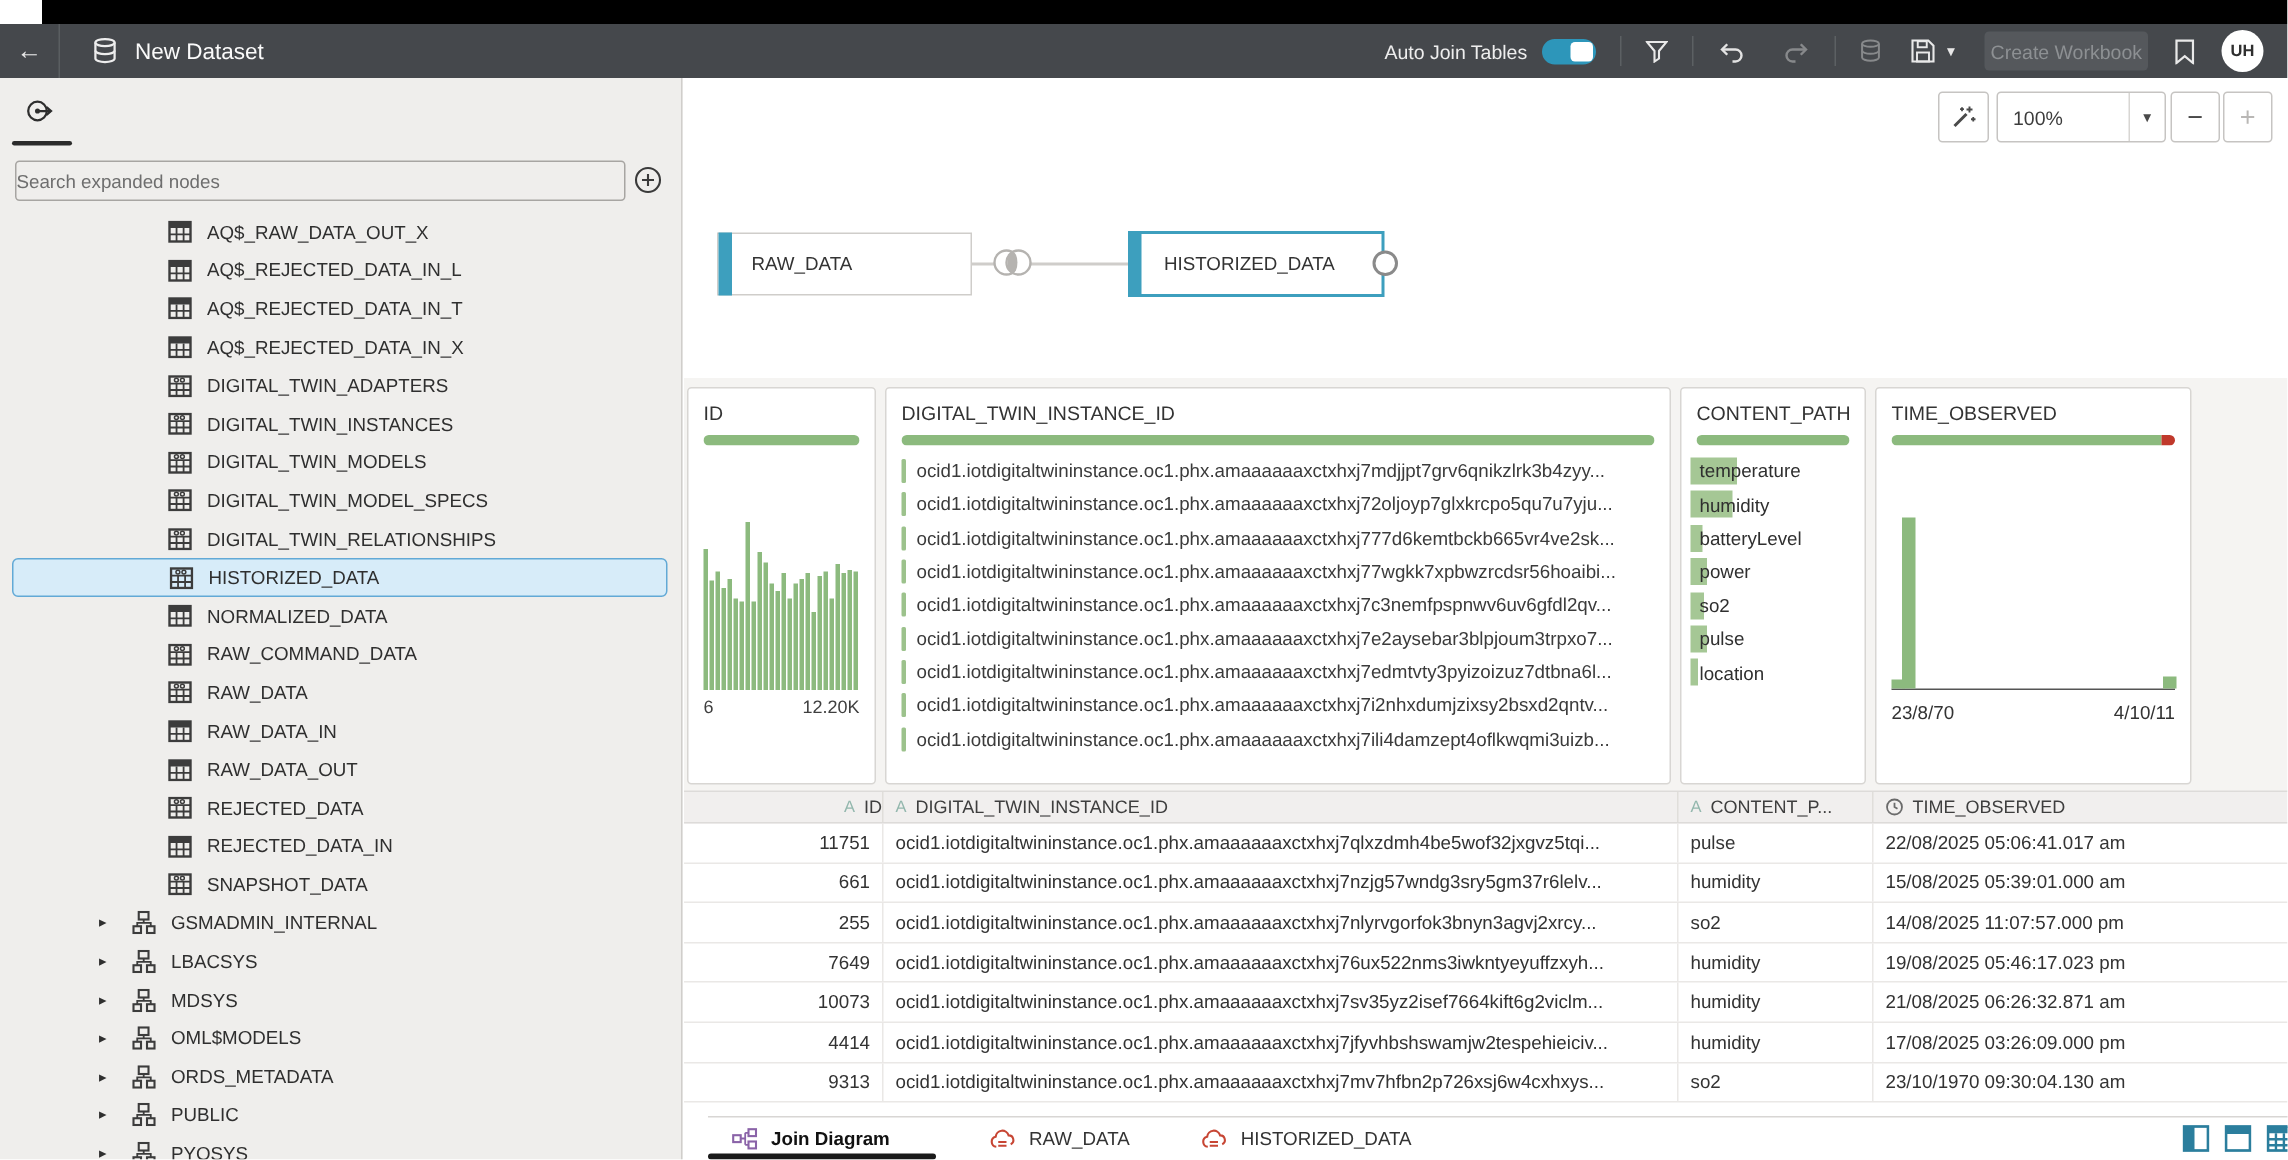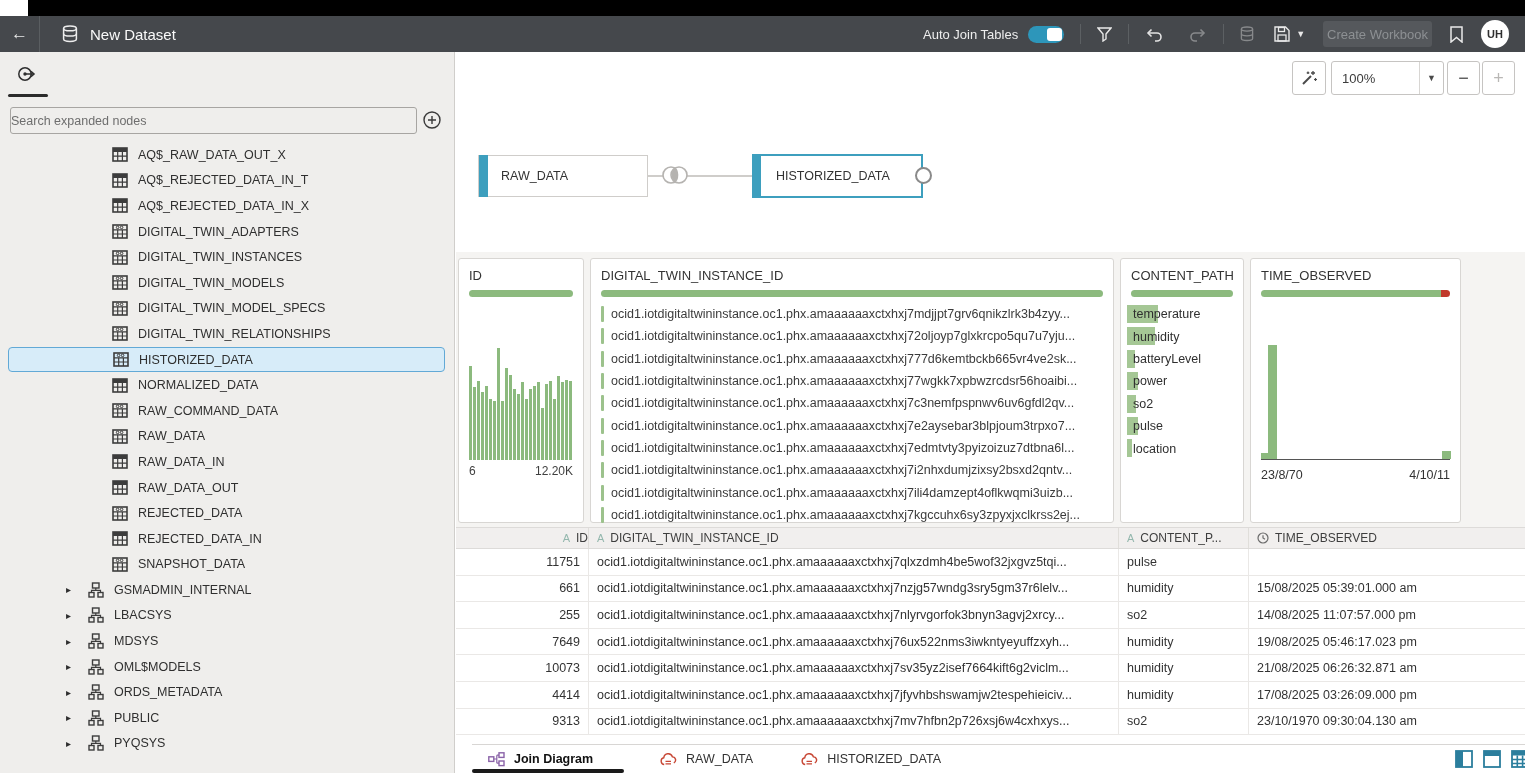--- a/index.html
+++ b/index.html
@@ -246,20 +246,30 @@
           <span class="tree-label">AQ$_RAW_DATA_OUT_X</span>
         </div>
         <div class="tree-row t-table">
           <span class="tree-icon">
             <svg width="16" height="15" viewBox="0 0 16 15">
               <rect x="1" y="1" width="14" height="13" fill="none" stroke="#3c3c3c" stroke-width="1.6"></rect>
               <rect x="1" y="1" width="14" height="4" fill="#3c3c3c"></rect>
               <path d="M1 9.2 h14 M5.7 5 V14 M10.4 5 V14" stroke="#3c3c3c" stroke-width="1.2" fill="none"></path>
             </svg>
           </span>
+          <span class="tree-label">AQ$_REJECTED_DATA_IN_L</span>
+        </div>
+        <div class="tree-row t-table">
+          <span class="tree-icon">
+            <svg width="16" height="15" viewBox="0 0 16 15">
+              <rect x="1" y="1" width="14" height="13" fill="none" stroke="#3c3c3c" stroke-width="1.6"></rect>
+              <rect x="1" y="1" width="14" height="4" fill="#3c3c3c"></rect>
+              <path d="M1 9.2 h14 M5.7 5 V14 M10.4 5 V14" stroke="#3c3c3c" stroke-width="1.2" fill="none"></path>
+            </svg>
+          </span>
           <span class="tree-label">AQ$_REJECTED_DATA_IN_T</span>
         </div>
         <div class="tree-row t-table">
           <span class="tree-icon">
             <svg width="16" height="15" viewBox="0 0 16 15">
               <rect x="1" y="1" width="14" height="13" fill="none" stroke="#3c3c3c" stroke-width="1.6"></rect>
               <rect x="1" y="1" width="14" height="4" fill="#3c3c3c"></rect>
               <path d="M1 9.2 h14 M5.7 5 V14 M10.4 5 V14" stroke="#3c3c3c" stroke-width="1.2" fill="none"></path>
             </svg>
           </span>
@@ -616,24 +626,20 @@
             <span class="inst-val">ocid1.iotdigitaltwininstance.oc1.phx.amaaaaaaxctxhxj7edmtvty3pyizoizuz7dtbna6l...</span>
           </div>
           <div class="inst-row">
             <span class="inst-tick"></span>
             <span class="inst-val">ocid1.iotdigitaltwininstance.oc1.phx.amaaaaaaxctxhxj7i2nhxdumjzixsy2bsxd2qntv...</span>
           </div>
           <div class="inst-row">
             <span class="inst-tick"></span>
             <span class="inst-val">ocid1.iotdigitaltwininstance.oc1.phx.amaaaaaaxctxhxj7ili4damzept4oflkwqmi3uizb...</span>
           </div>
-          <div class="inst-row">
-            <span class="inst-tick"></span>
-            <span class="inst-val">ocid1.iotdigitaltwininstance.oc1.phx.amaaaaaaxctxhxj7kgccuhx6sy3zpyxjxclkrss2ej...</span>
-          </div>
         </div>
     </div>
 
     <div class="card card-cpath">
       <div class="card-title">CONTENT_PATH</div>
       <div class="qbar">
           <div class="qg" style="width:100%"></div>
         </div>
       <div class="cp-list" id="cp-list">
           <div class="cp-row">
@@ -707,20 +713,21 @@
               </svg>
           </span>
           <span>TIME_OBSERVED</span>
         </div>
       </div>
       <div id="dt-body">
           <div class="dt-row">
             <div class="dt-cell c0">11751</div>
             <div class="dt-cell c1">ocid1.iotdigitaltwininstance.oc1.phx.amaaaaaaxctxhxj7qlxzdmh4be5wof32jxgvz5tqi...</div>
             <div class="dt-cell c2">pulse</div>
+            <div class="dt-cell c3">22/08/2025 05:06:41.017 am</div>
           </div>
           <div class="dt-row">
             <div class="dt-cell c0">661</div>
             <div class="dt-cell c1">ocid1.iotdigitaltwininstance.oc1.phx.amaaaaaaxctxhxj7nzjg57wndg3sry5gm37r6lelv...</div>
             <div class="dt-cell c2">humidity</div>
             <div class="dt-cell c3">15/08/2025 05:39:01.000 am</div>
           </div>
           <div class="dt-row">
             <div class="dt-cell c0">255</div>
             <div class="dt-cell c1">ocid1.iotdigitaltwininstance.oc1.phx.amaaaaaaxctxhxj7nlyrvgorfok3bnyn3agvj2xrcy...</div>

